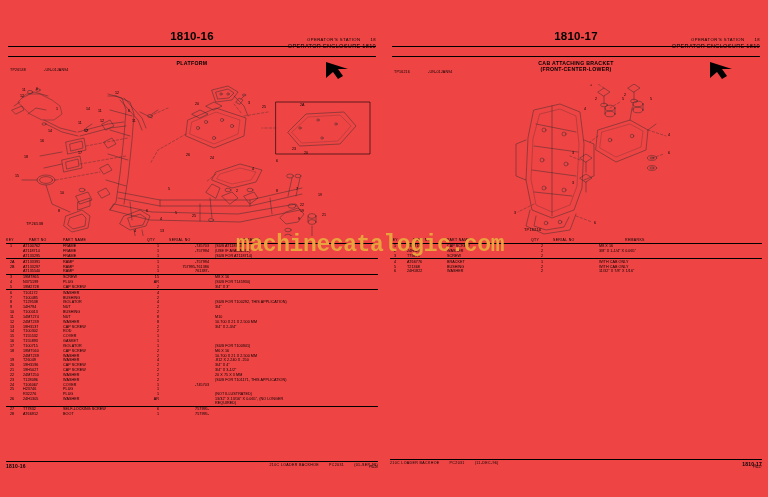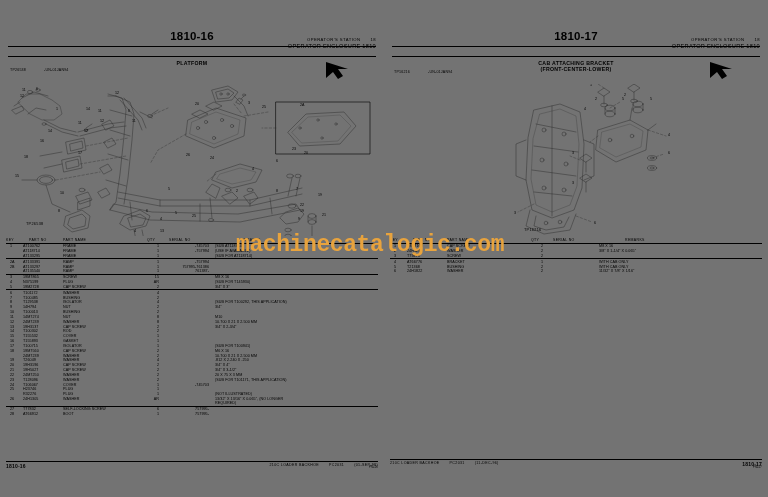--- a/index.html
+++ b/index.html
@@ -7,21 +7,21 @@
     width: 768px; height: 497px;
     background: #ffffff;
     font-family: "Liberation Sans", sans-serif;
     overflow: hidden;
   }
   .spread { position: relative; width: 768px; height: 497px; display: flex; background:#fff; }
   .page {
     position: relative;
     width: 384px; height: 497px;
     padding: 0;
-    background: #737373;
+    background: #ef4444;
   }
   .page.left { border-right: 0; }
 
   
   .pg-num {
     text-align: center;
     font-size: 11.5px;
     font-weight: bold;
     letter-spacing: .2px;
     margin-top: 30px;

